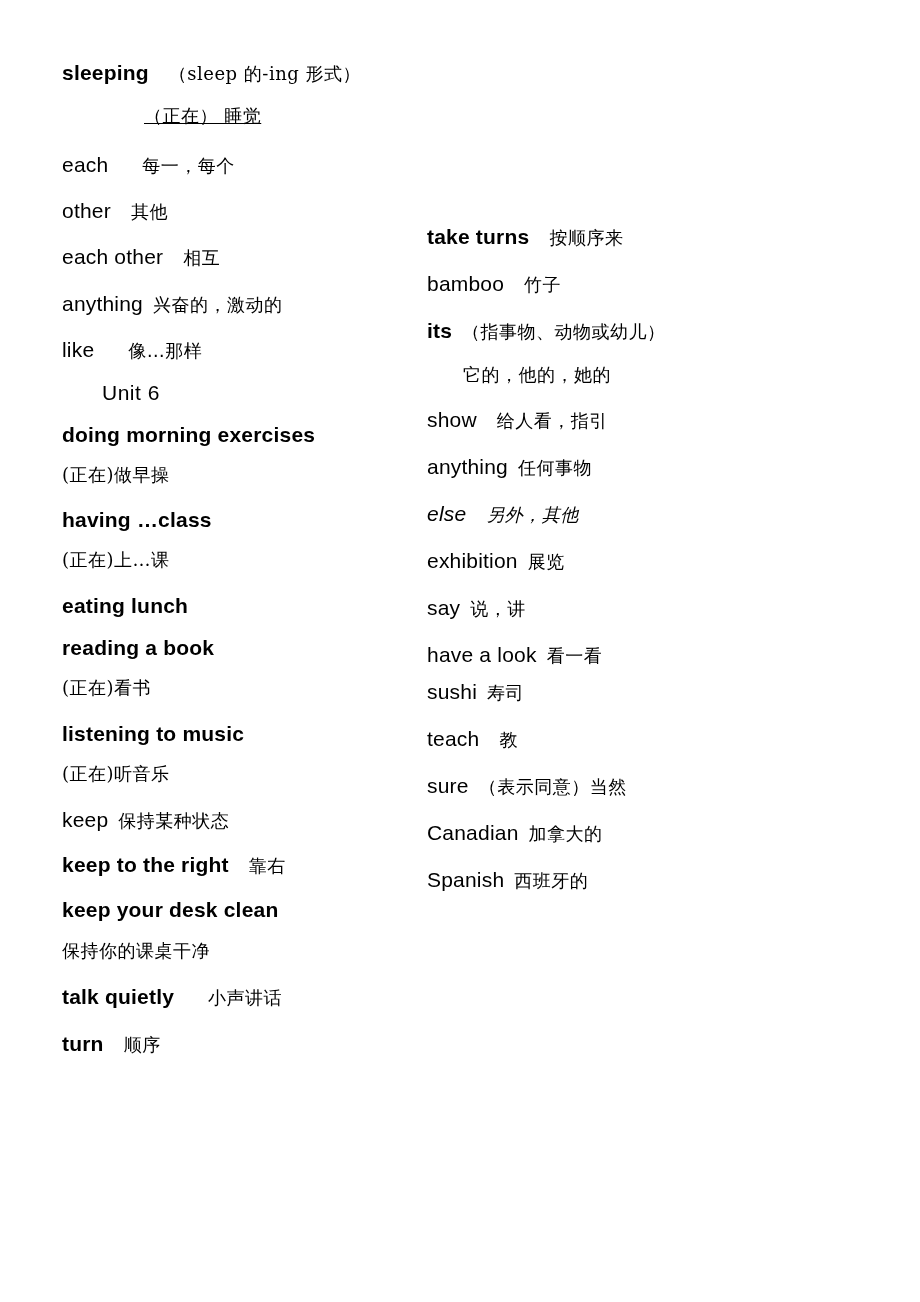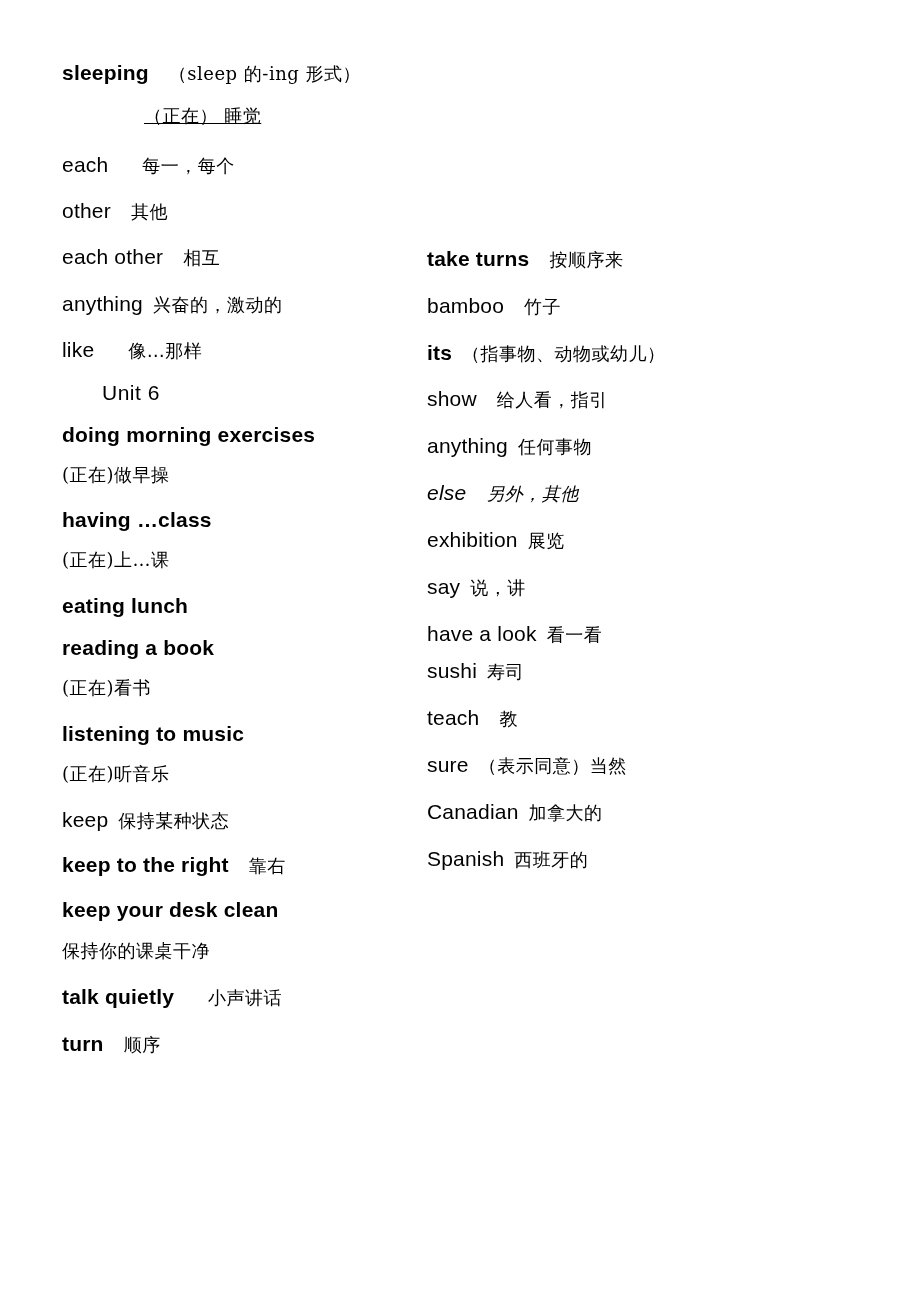--- a/index.html
+++ b/index.html
@@ -186,20 +186,23 @@
         <span class="en bold">take turns</span><span class="gap-md"></span><span class="zh">按顺序来</span>
       </div>
 
       <div class="entry r" style="margin-bottom:26px;">
         <span class="en reg">bamboo</span><span class="gap-md"></span><span class="zh">竹子</span>
       </div>
 
       <div class="entry r" style="margin-bottom:25px;">
         <span class="en bold">its</span><span class="gap-sm"></span><span class="zh">（指事物、动物或幼儿）</span>
       </div>
+      <div class="entry r indent-2" style="margin-bottom:25px;">
+        <span class="zh">它的，他的，她的</span>
+      </div>
 
       <div class="entry r" style="margin-bottom:26px;">
         <span class="en reg">show</span><span class="gap-md"></span><span class="zh">给人看，指引</span>
       </div>
 
       <div class="entry r" style="margin-bottom:26px;">
         <span class="en reg">anything</span><span class="gap-sm"></span><span class="zh">任何事物</span>
       </div>
 
       <div class="entry r" style="margin-bottom:26px;font-style:italic;">

